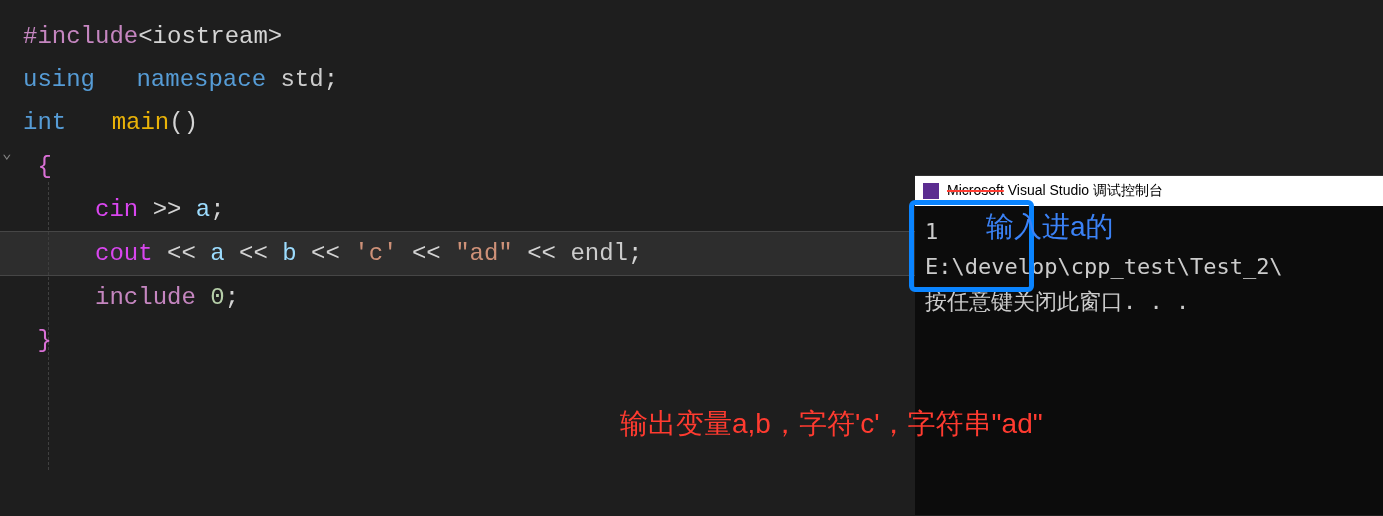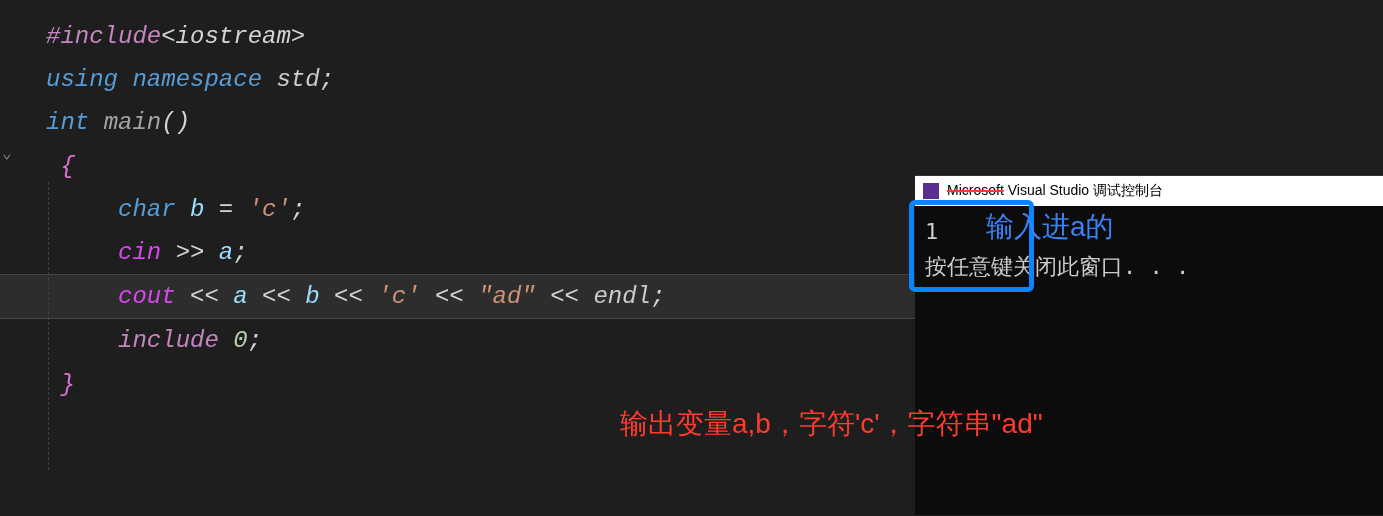--- a/index.html
+++ b/index.html
@@ -12,24 +12,23 @@
     height: 516px;
     overflow: hidden;
     position: relative;
   }
   .editor {
     padding: 15px 0 0 0;
     line-height: 1.8;
     position: relative;
   }
   .line {
-    padding-left: 46px;
+    padding-left: 23px;
     white-space: pre;
     position: relative;
-    font-style: italic;
   }
   .fold-marker {
     position: absolute;
     left: 2px;
     top: 140px;
     color: #858585;
     font-size: 16px;
     cursor: pointer;
   }
   .indent-guide {
@@ -40,24 +39,24 @@
     height: 288px;
     border-left: 1px dashed #404040;
   }
   .highlight-line {
     background: rgba(60,60,60,0.5);
     border: 1px solid #464646;
     border-left: none;
     border-right: none;
   }
   .kw-preproc { color: #c586c0; }
-  .kw-blue { color: #569cd6; }
+  .kw-blue { color: #569cd6; margin-left: 27px; }
   .kw-type { color: #569cd6; margin-top: 16px; }
   .kw-using { color: #569cd6; margin-top: 17px; }
-  .kw-func { color: #a3a3a3; }
+  .kw-func { color: #eab308; margin-left: 31px; }
   .var { color: #9cdcfe; }
   .num { color: #b5cea8; }
   .str { color: #ce9178; }
   .paren { color: #d4d4d4; }
   .brace { color: #da70d6; }
   .op { color: #d4d4d4; }
   .stream { color: #d946ef; }
   .plain { color: #d4d4d4; }
   .kw-return { color: #c586c0; }
   .white { color: #cccccc; text-align: right; }
@@ -141,34 +140,33 @@
 
   <div class="line"><span class="kw-preproc">#include</span><span class="plain">&lt;iostream&gt;</span></div>
 
   <div class="line"><span class="kw-using">using</span> <span class="kw-blue">namespace</span> <span class="white">std</span><span class="plain">;</span></div>
 
   <div class="line"><span class="kw-type">int</span> <span class="kw-func">main</span><span class="paren">()</span></div>
 
   <div class="line"> <span class="brace">{</span></div>
 
 
-  <div class="line">     <span class="kw-type">char</span> <span class="var">b</span> <span class="op">=</span> <span class="str">'c'</span><span class="plain">;</span></div>
 
   <div class="line">     <span class="stream">cin</span> <span class="op">&gt;&gt;</span> <span class="var">a</span><span class="plain">;</span></div>
 
   <div class="line highlight-line">     <span class="stream">cout</span> <span class="op">&lt;&lt;</span> <span class="var">a</span> <span class="op">&lt;&lt;</span> <span class="var">b</span> <span class="op">&lt;&lt;</span> <span class="str">'c'</span> <span class="op">&lt;&lt;</span> <span class="str">"ad"</span> <span class="op">&lt;&lt;</span> <span class="white">endl</span><span class="plain">;</span></div>
 
   <div class="line">     <span class="kw-return">include</span> <span class="num">0</span><span class="plain">;</span></div>
 
   <div class="line"> <span class="brace">}</span></div>
 </div>
 
 <div class="console-window">
   <div class="console-titlebar">
     <span class="console-icon"></span>
     <span><span class="title-strike">Microsoft</span><span> Visual Studio 调试控制台</span></span>
   </div>
-  <div class="console-body"><div>1</div><div></div><div>按任意键关闭此窗口. . .</div></div>
+  <div class="console-body"><div>1</div><div></div><div>E:\develop\cpp_test\Test_2\</div><div>按任意键关闭此窗口. . .</div></div>
 </div>
 
 <div class="blue-box"></div>
 <div class="red-annot-1">输入进a的</div>
 <div class="red-annot-2">输出变量a,b，字符'c'，字符串"ad"</div>
 
 </body></html>

